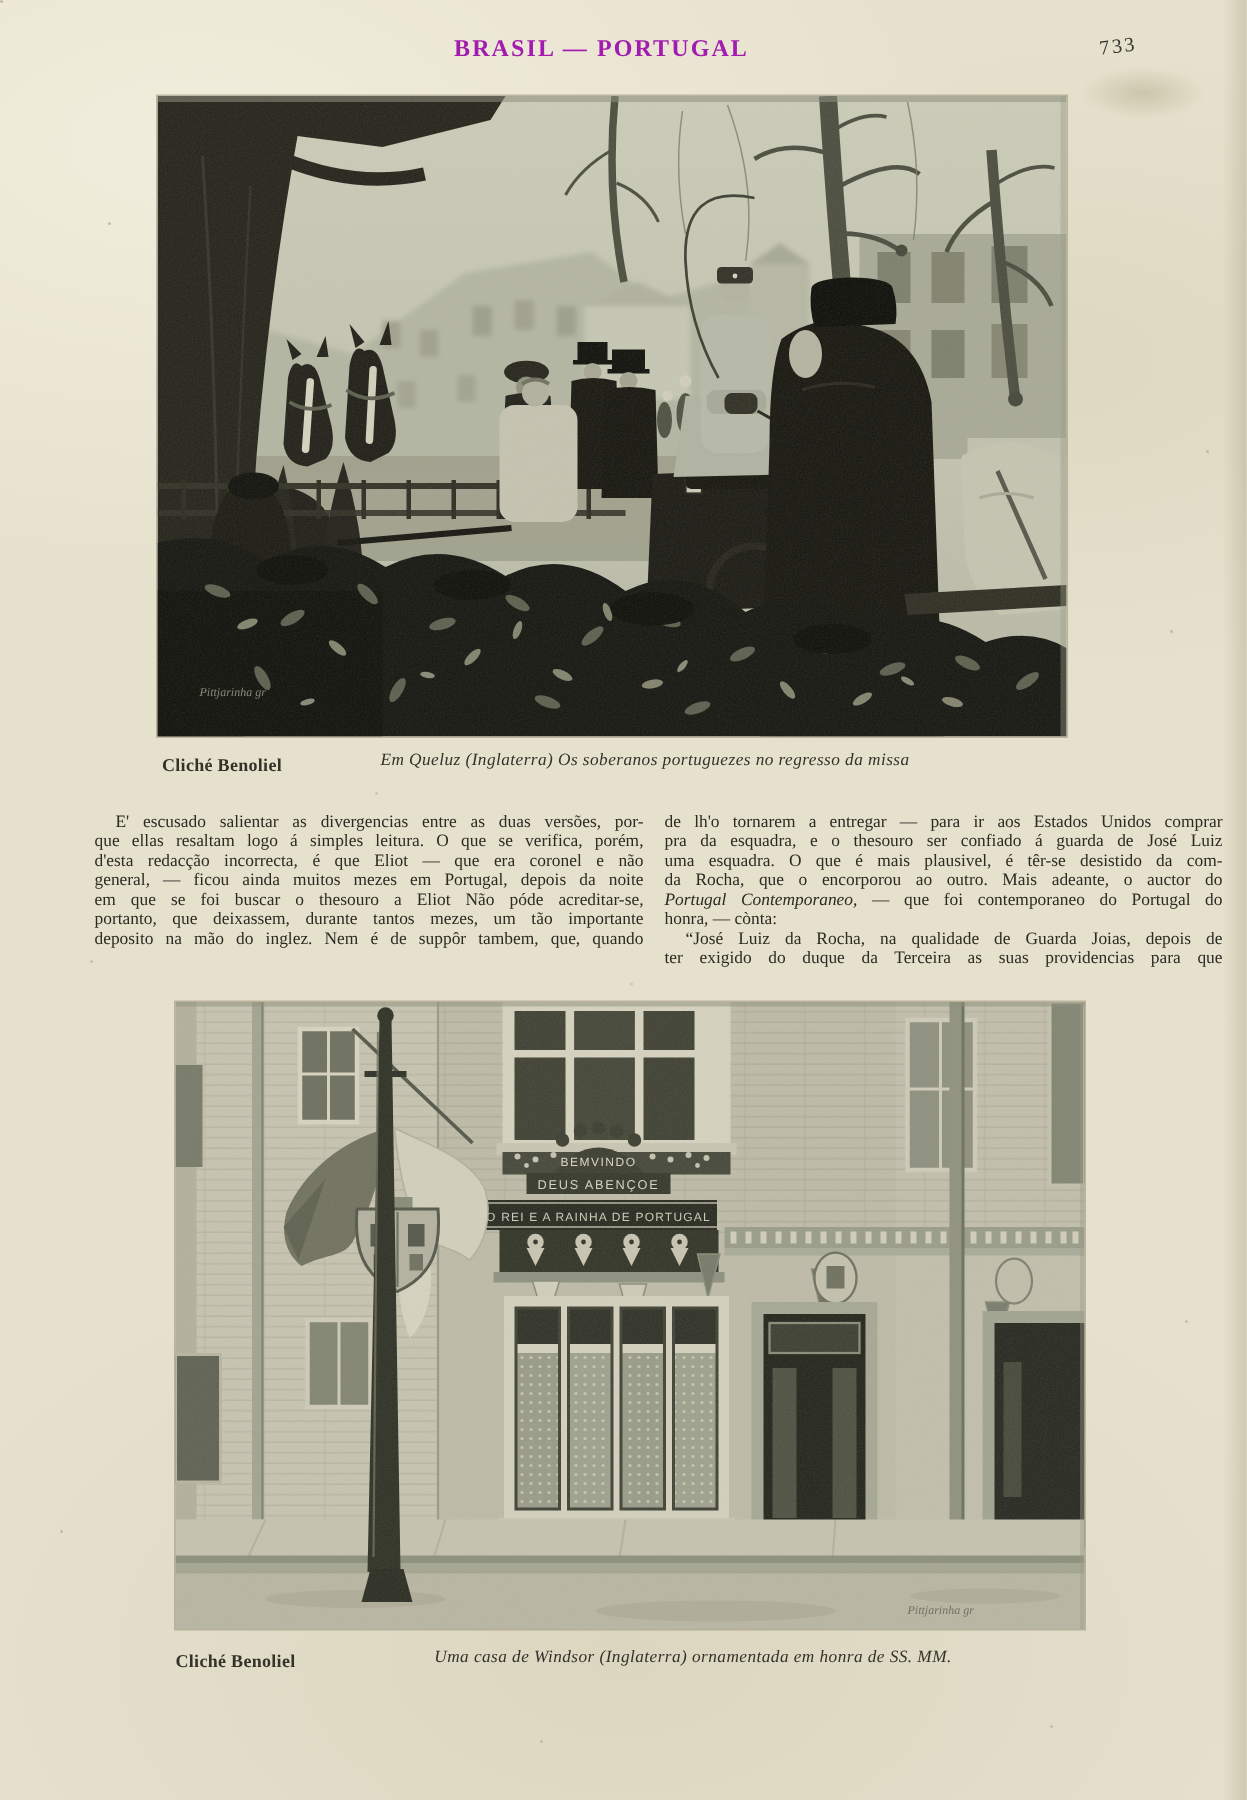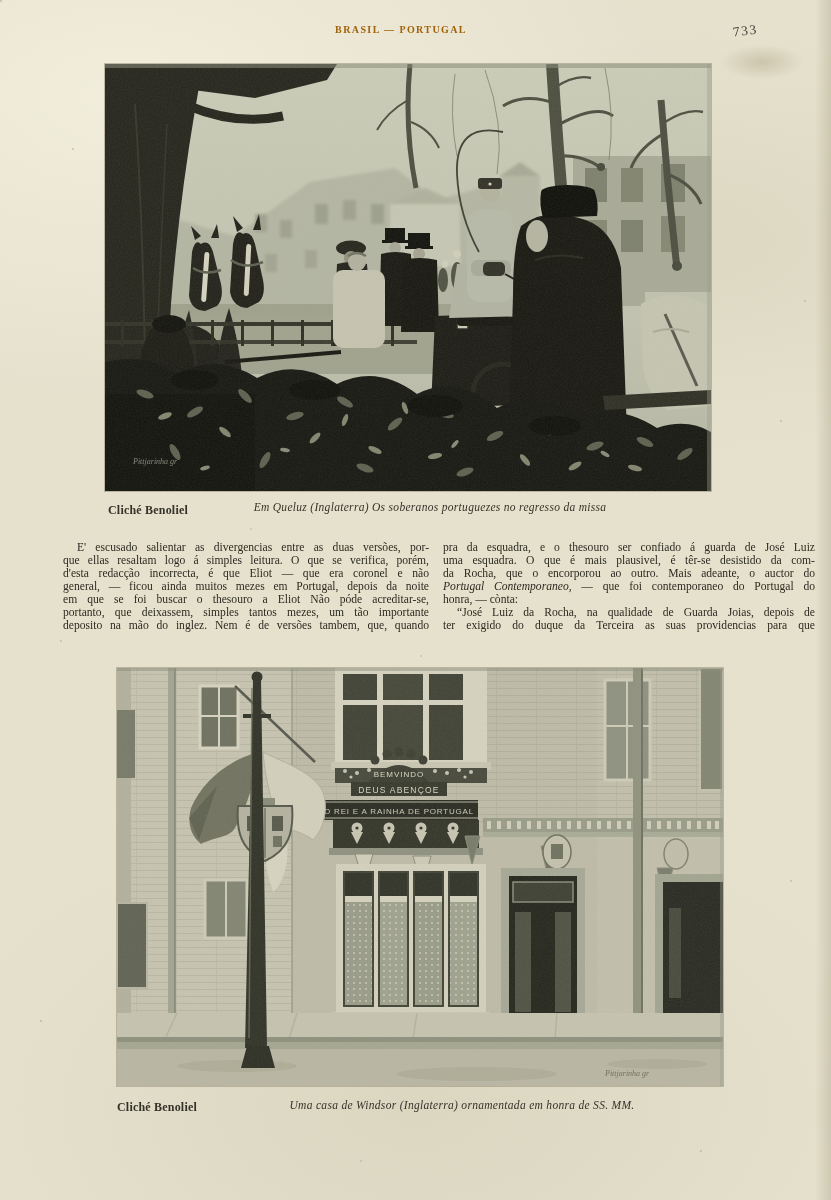--- a/index.html
+++ b/index.html
@@ -17,21 +17,21 @@
   }
   .specks{position:absolute;left:0;top:0;width:2px;height:2px;border-radius:50%;
     background:rgba(110,100,70,.35);
     box-shadow:72px 148px 0 rgba(100,92,62,.30), 310px 92px 0 rgba(100,92,62,.22),
       640px 210px 0 rgba(100,92,62,.25), 780px 420px 0 rgba(100,92,62,.28),
       60px 640px 0 rgba(100,92,62,.25), 420px 655px 0 rgba(100,92,62,.2),
       790px 880px 0 rgba(100,92,62,.25), 40px 1020px 0 rgba(100,92,62,.28),
       360px 1160px 0 rgba(100,92,62,.22), 700px 1150px 0 rgba(100,92,62,.25),
       250px 528px 0 rgba(100,92,62,.2), 804px 300px 0 rgba(100,92,62,.25);}
   .header-title{position:absolute;top:24px;left:401px;transform:translateX(-50%);
-    font-weight:bold;font-size:10px;letter-spacing:1.4px;white-space:nowrap;color:#a16207;}
+    font-weight:bold;font-size:16px;letter-spacing:1.4px;white-space:nowrap;color:#a21caf;}
   .page-number{position:absolute;top:23px;left:733px;font-size:13.5px;letter-spacing:1.5px;
     transform:rotate(-7deg);color:#3a382e;}
   figure{margin:0;padding:0;position:absolute;}
   .photo-top{left:105px;top:64px;width:606px;height:427px;}
   .photo-bottom{left:117px;top:668px;width:606px;height:418px;}
   figure svg{display:block;outline:1px solid rgba(150,142,118,.55);}
   .credit{position:absolute;font-size:12px;font-weight:bold;letter-spacing:.2px;color:#34332a;}
   .credit-top{left:108px;top:503px;}
   .credit-bottom{left:117px;top:1100px;}
   .cap{position:absolute;font-style:italic;font-size:11.5px;letter-spacing:.3px;
@@ -306,24 +306,25 @@
 <span class="credit credit-top">Cliché Benoliel</span>
 <div class="cap cap-top">Em Queluz (Inglaterra) Os soberanos portuguezes no regresso da missa</div>
 
 <section class="columns">
   <div class="col col-left" id="left-col">
       <div class="line ind"><span>E' escusado salientar as divergencias entre as duas versões, por-</span></div>
       <div class="line"><span>que ellas resaltam logo á simples leitura. O que se verifica, porém,</span></div>
       <div class="line"><span>d'esta redacção incorrecta, é que Eliot — que era coronel e não</span></div>
       <div class="line"><span>general, — ficou ainda muitos mezes em Portugal, depois da noite</span></div>
       <div class="line"><span>em que se foi buscar o thesouro a Eliot Não póde acreditar-se,</span></div>
-      <div class="line"><span>portanto, que deixassem, simples tantos mezes, um tão importante</span></div>
-      <div class="line"><span>deposito na mão do inglez. Nem é de versões tambem, que, quando</span></div>
+      <div class="line"><span>portanto, que deixassem, durante tantos mezes, um tão importante</span></div>
+      <div class="line"><span>deposito na mão do inglez. Nem é de suppôr tambem, que, quando</span></div>
     </div>
   <div class="col col-right" id="right-col">
+      <div class="line"><span>de lh'o tornarem a entregar — para ir aos Estados Unidos comprar</span></div>
       <div class="line"><span>pra da esquadra, e o thesouro ser confiado á guarda de José Luiz</span></div>
       <div class="line"><span>uma esquadra. O que é mais plausivel, é têr-se desistido da com-</span></div>
       <div class="line"><span>da Rocha, que o encorporou ao outro. Mais adeante, o auctor do</span></div>
       <div class="line"><span class="it">Portugal Contemporaneo,</span><span> — que foi contemporaneo do Portugal do</span></div>
       <div class="line nojust"><span>honra, — cònta:</span></div>
       <div class="line ind"><span>“José Luiz da Rocha, na qualidade de Guarda Joias, depois de</span></div>
       <div class="line"><span>ter exigido do duque da Terceira as suas providencias para que</span></div>
     </div>
 </section>
 

